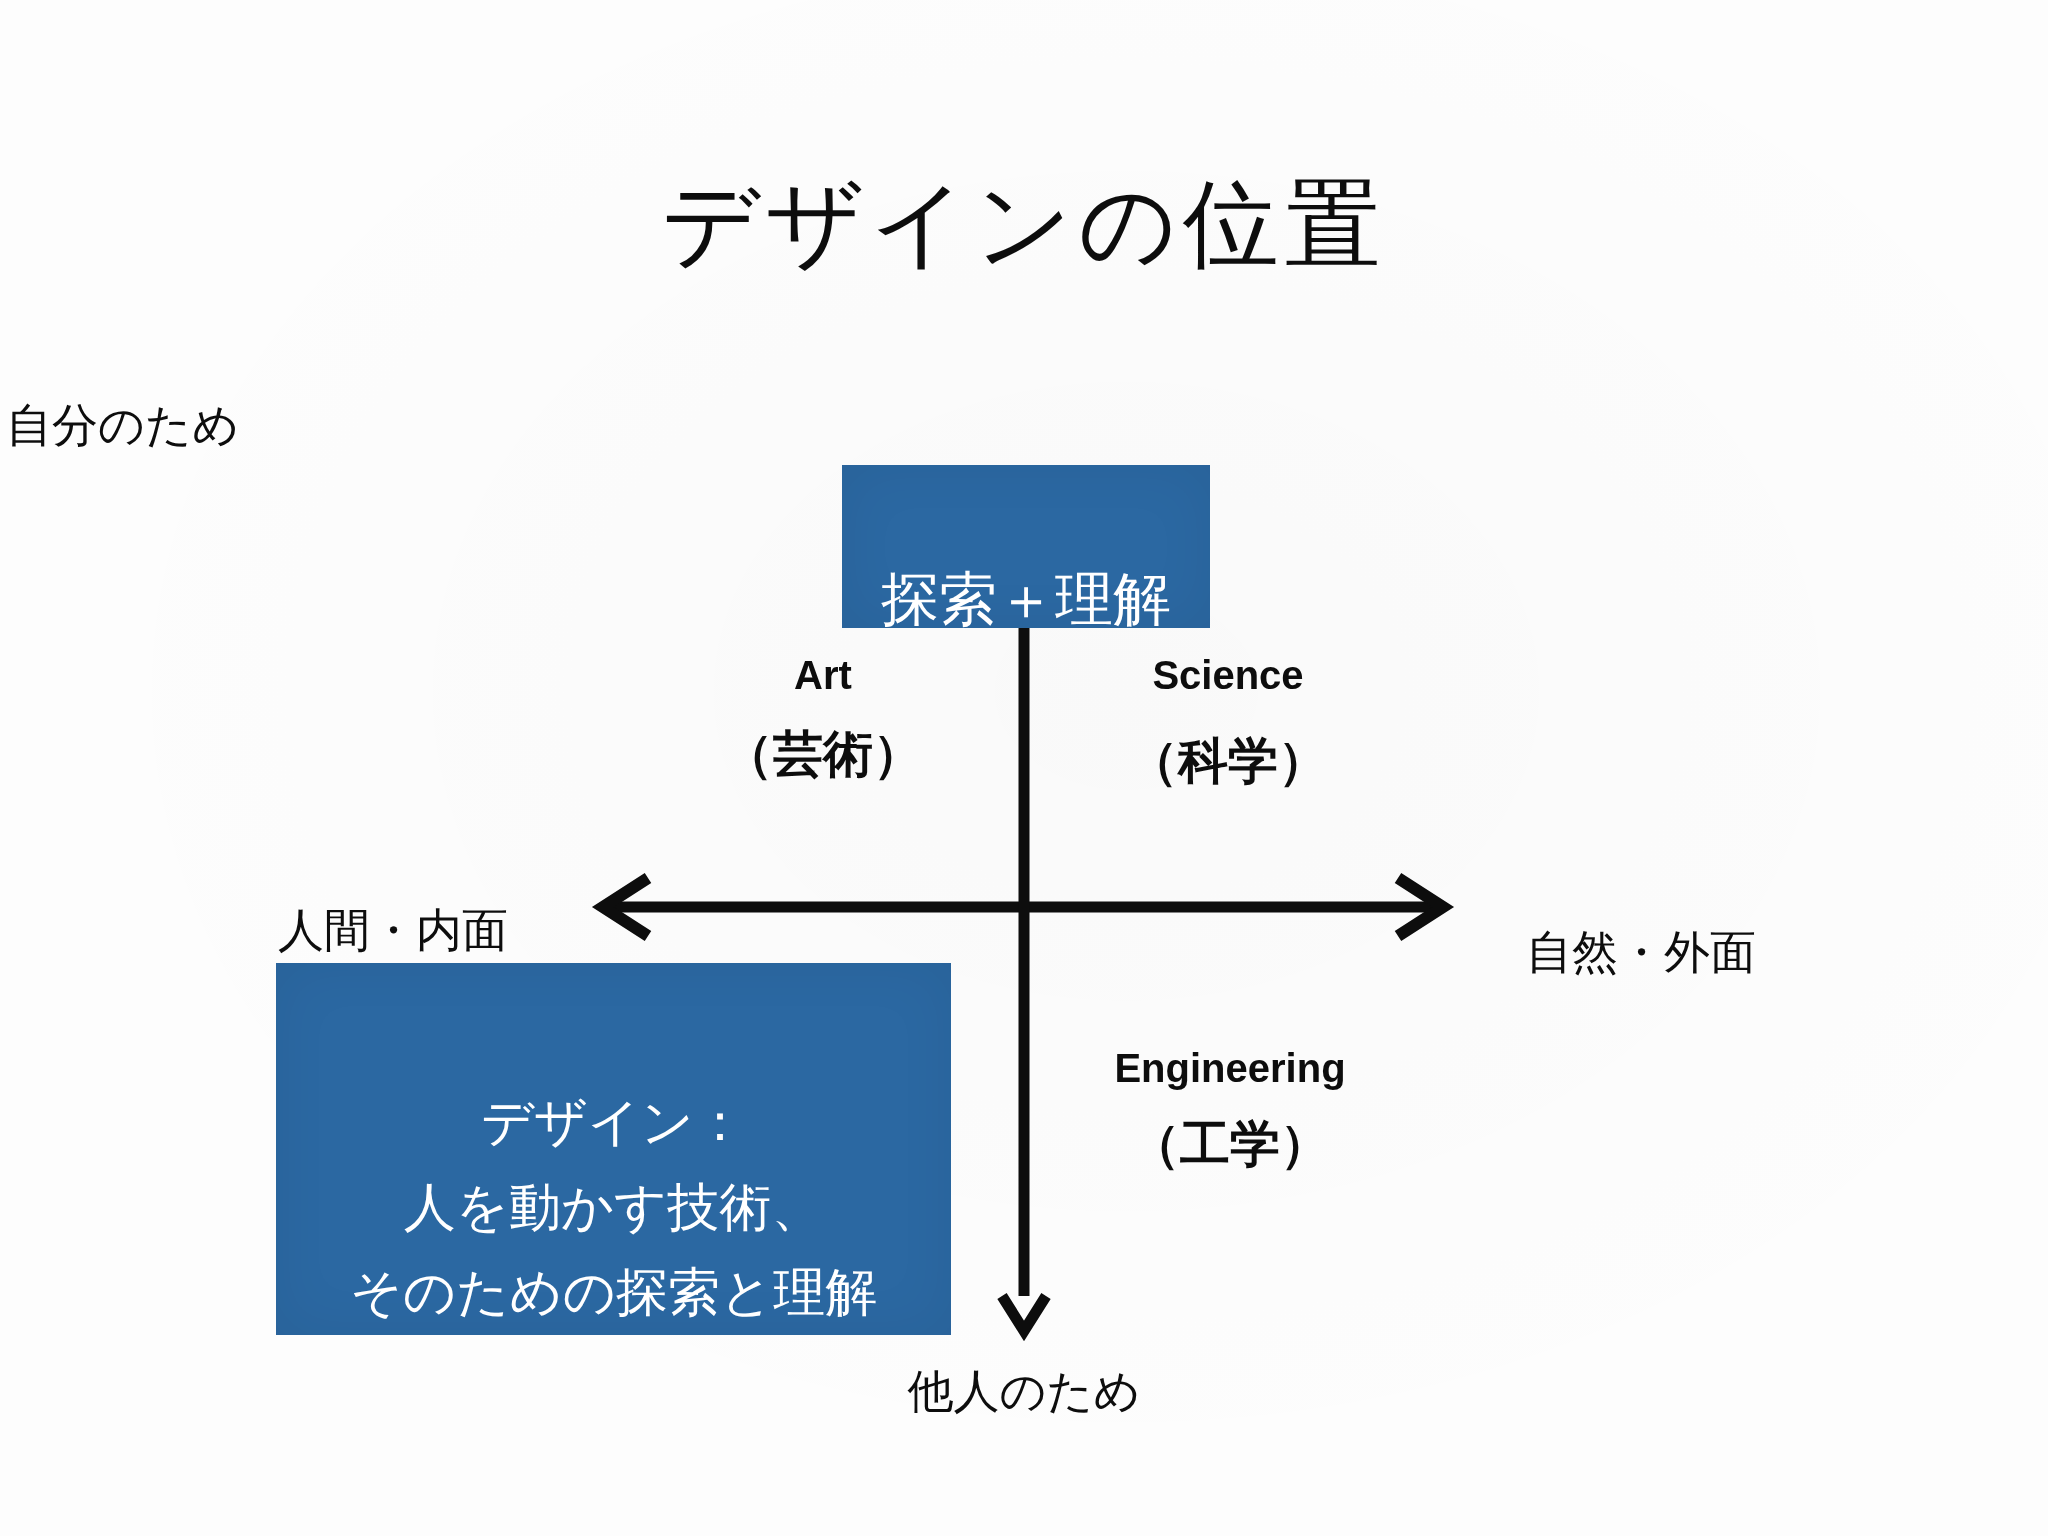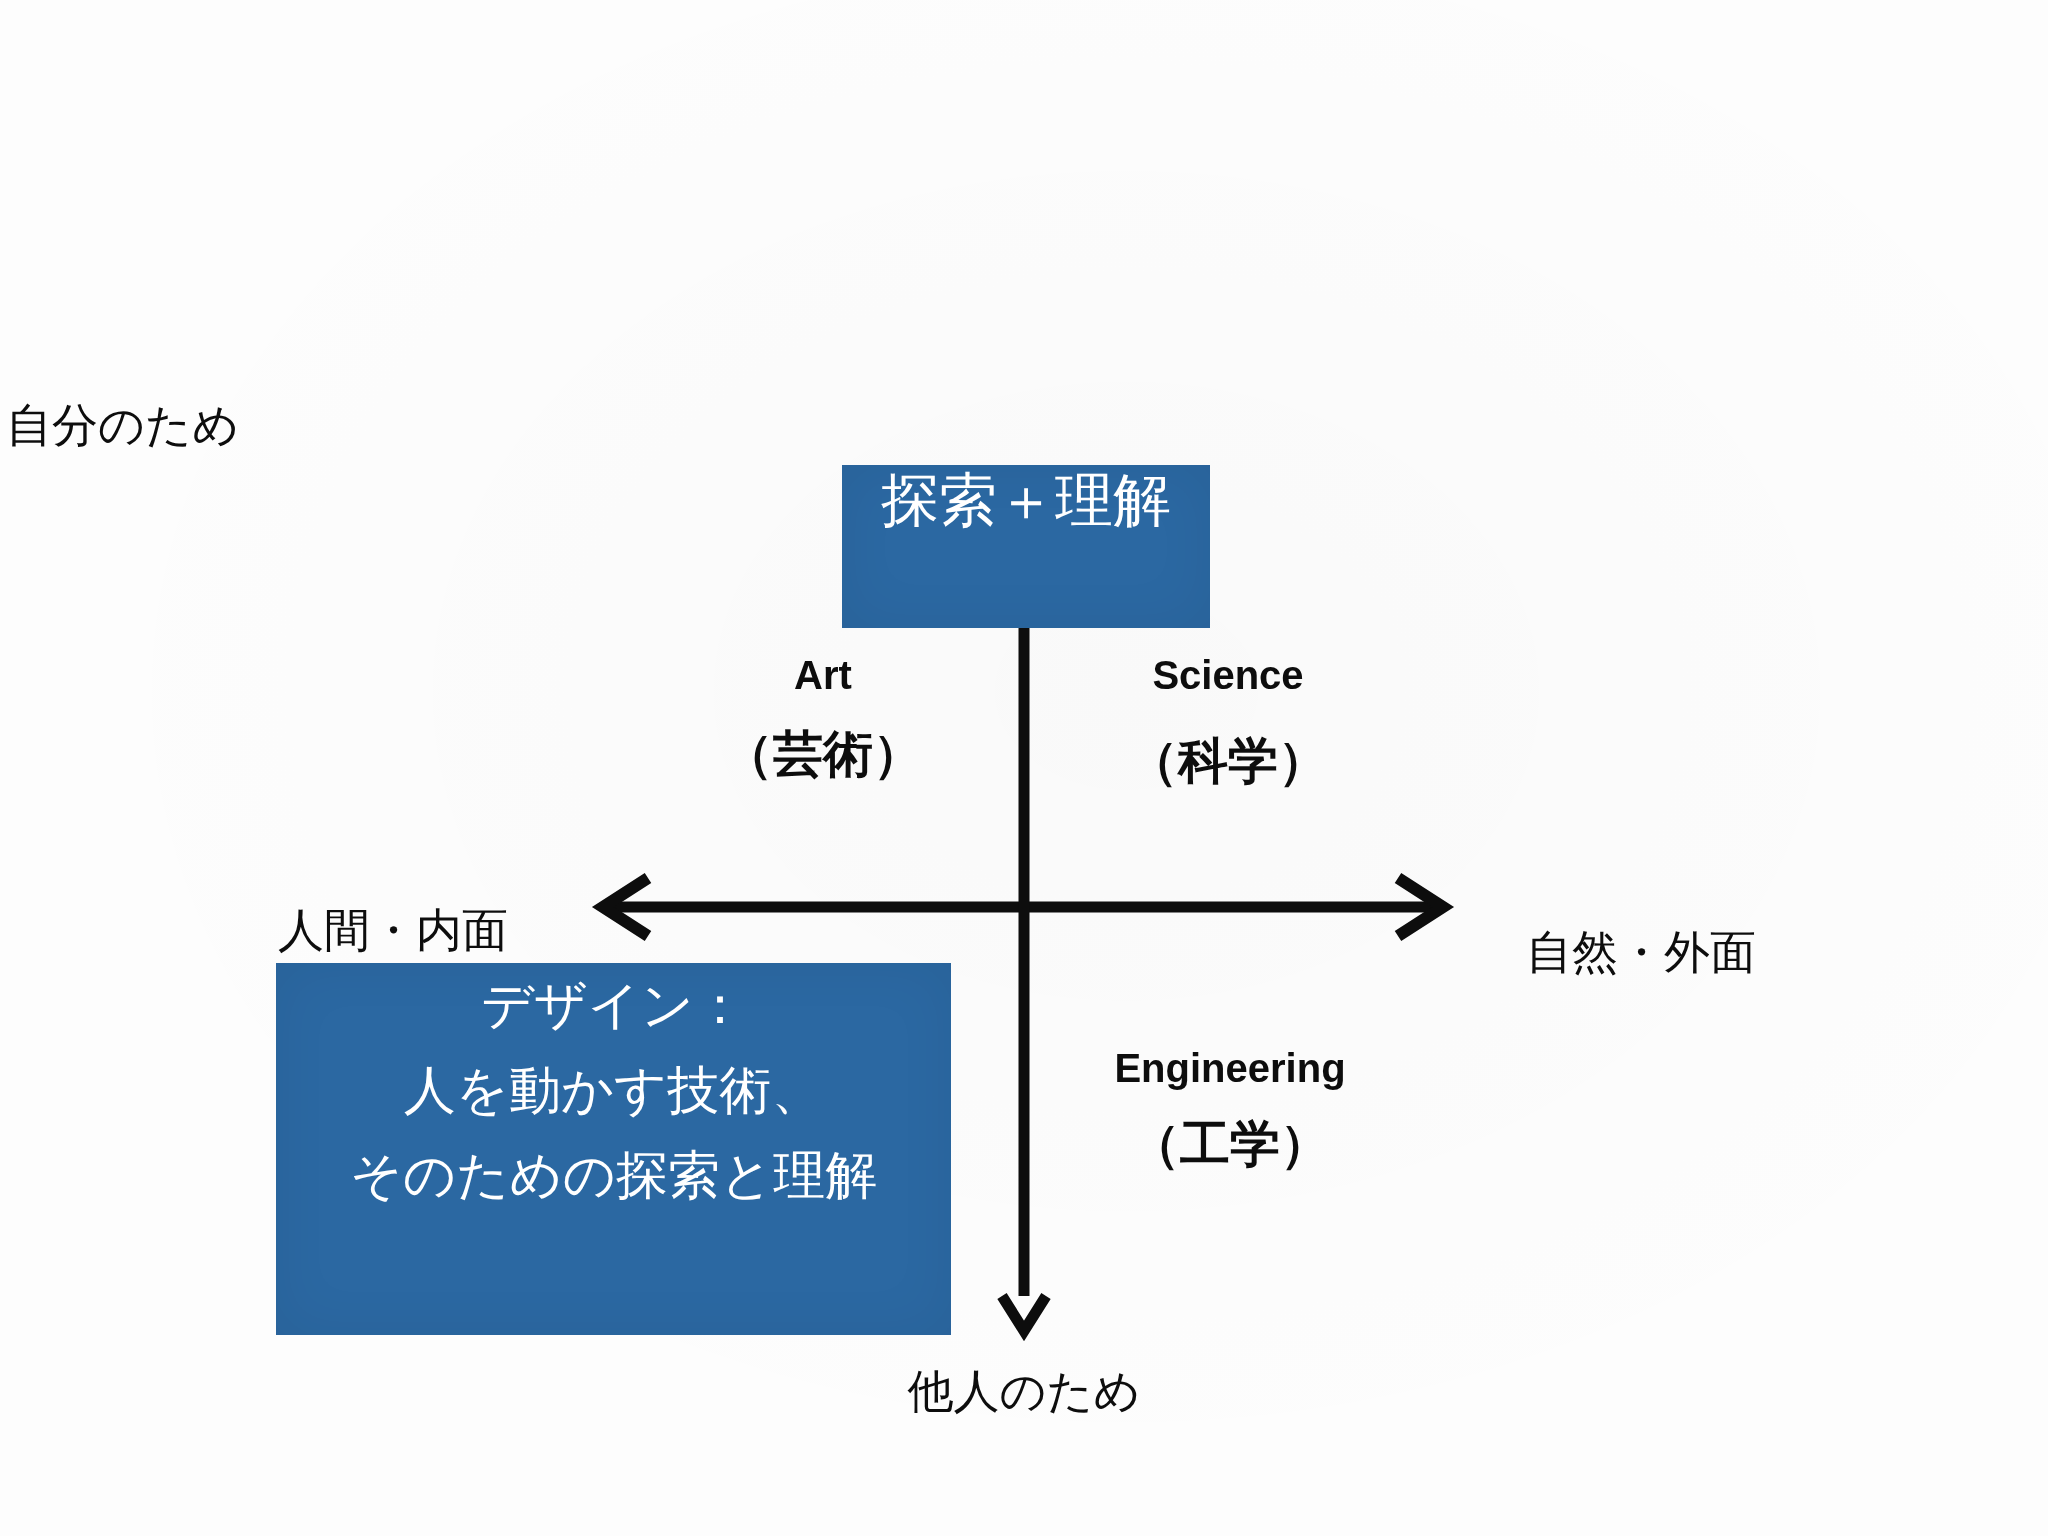--- a/index.html
+++ b/index.html
@@ -57,21 +57,21 @@
   .science-ja     { left: 1228px; top: 729px; margin-top: 7px; }
   .engineering-en { left: 1230px; top: 1048px; }
   .engineering-ja { left: 1230px; top: 1119px; }
 
   .blue-box {
     background: var(--blue, #2b68a2);
     color: var(--box-text, #ffffff);
     display: flex;
     flex-direction: column;
     align-items: center;
-    justify-content: flex-start;
+    justify-content: flex-end;
     box-shadow: inset 0 0 60px rgba(0,0,0,0.06);
   }
   .exploration-box {
     left: 842px; top: 465px;
     width: 368px; height: 163px;
   }
   .exploration-box .box-label {
     font-size: 58px;
     font-weight: 500;
     line-height: 1;
@@ -98,20 +98,21 @@
   .axes-svg line, .axes-svg polyline {
     stroke: var(--ink, #0d0d0d);
     fill: none;
   }
 </style>
 </head>
 <body>
 
 <div id="canvas">
 
+  <div class="abs slide-title">デザインの位置</div>
 
   <svg class="abs axes-svg" viewBox="0 0 2048 1536">
 
     <line x1="608" y1="907" x2="1438" y2="907" stroke-width="11"></line>
 
     <line x1="1024" y1="628" x2="1024" y2="1296" stroke-width="11"></line>
 
     <polyline points="648,878 603,907 648,936" stroke-width="12"></polyline>
 
     <polyline points="1398,878 1443,907 1398,936" stroke-width="12"></polyline>

